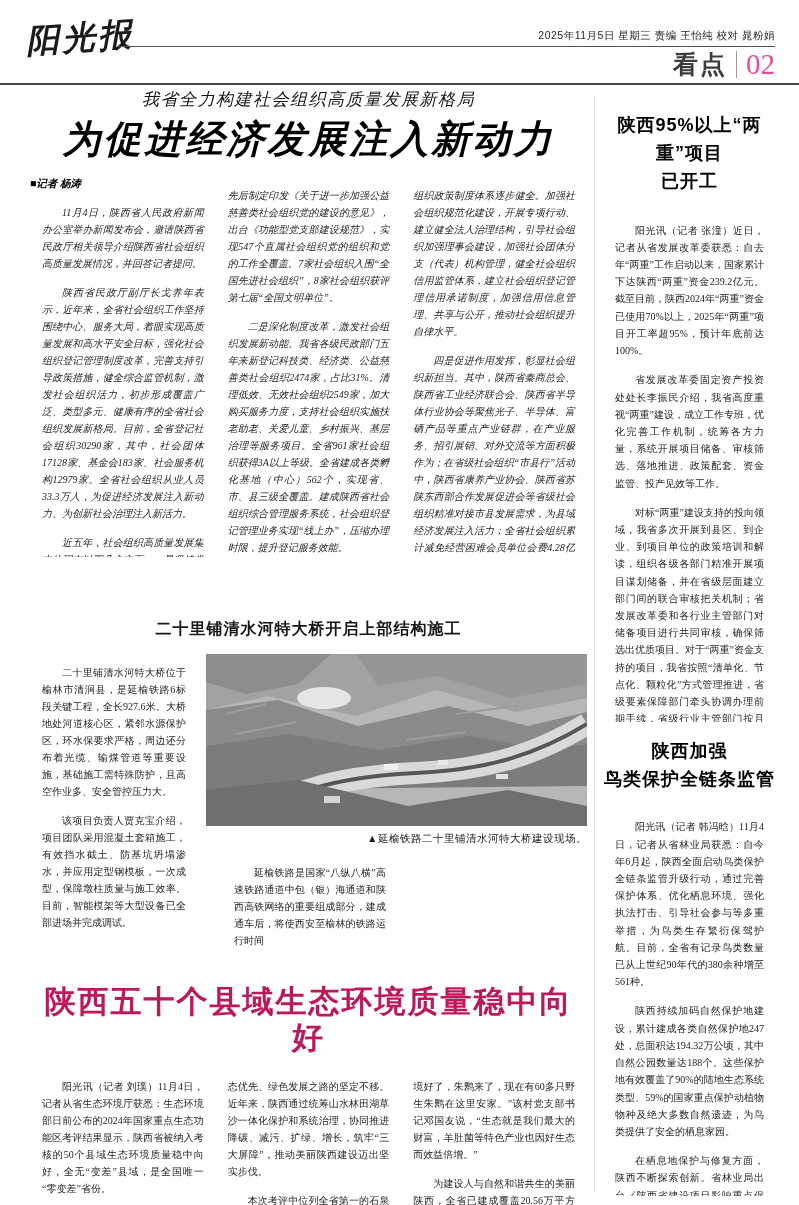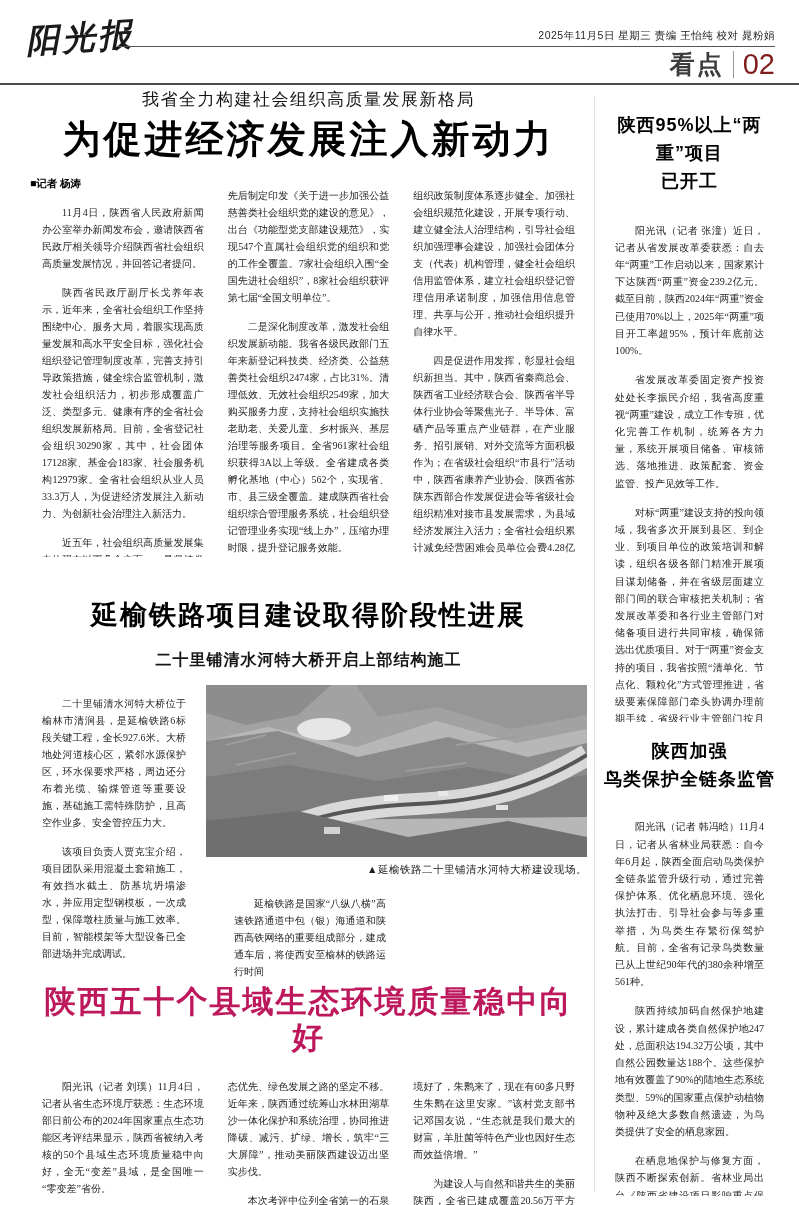--- a/index.html
+++ b/index.html
@@ -11,33 +11,33 @@
   
   .masthead { position:absolute; left:26px; top:16px; width:100px;
     font-family:"DejaVu Serif", serif; font-style:italic; font-weight:bold;
     font-size:33px; letter-spacing:3px; color:#1a1a1a; transform:rotate(-4deg); white-space:nowrap; }
   .dateline { position:absolute; right:24px; top:29px; font-family:"Liberation Sans", sans-serif;
     font-size:10.5px; color:#1f1f1f; letter-spacing:0.5px; }
   .rule-thin { position:absolute; left:118px; right:24px; top:46px; border-top:1px solid #555; }
   .section-block { position:absolute; right:24px; top:48px; display:flex; align-items:center; gap:9px; }
   .section-name { font-family:"Liberation Sans", sans-serif; font-size:25px; font-weight:600; color:#3c3c3c; letter-spacing:2px; }
   .section-sep { width:1px; height:27px; background:#9a9a9a; }
-  .page-no { font-family:Liberation Sans, sans-serif; font-size:29px; color:#7f1d1d; }
+  .page-no { font-family:Liberation Serif, serif; font-size:29px; color:#ec4899; }
   .rule-thick { position:absolute; left:0; right:0; top:83px; border-top:2px solid #4a4a4a; }
 
   .vdivider { position:absolute; left:594px; top:96px; height:1096px; border-left:1px solid #e0e0e0; }
 
   
   .bodytext { font-size:10px; line-height:17px; text-align:justify; color:#232323; overflow:hidden; }
   .bodytext p { margin:12px; }
   .bodytext p.indent { text-indent:2em; }
   .byline { font-weight:bold; font-size:10.5px; margin-bottom:2px; color:#000; }
 
   
-  .lead { position:absolute; left:30px; top:88px; width:557px; }
+  .lead { position:absolute; left:30px; top:88px; width:557px;font-style:italic; }
   .kicker { text-align:center; font-size:17px; letter-spacing:1.5px; color:#151515; }
   .lead-headline { text-align:center; font-family:"Liberation Sans", sans-serif;
     font-size:38px; font-weight:900; letter-spacing:3px; color:#000; margin:7px 0 13px; line-height:1.15; }
   .cols { display:flex; }
   .cols .col { flex:1; height:382px; }
 
   
   .railway { position:absolute; left:30px; top:600px; width:557px; }
   .rw-headline { text-align:center; font-family:"Liberation Sans", sans-serif;
     font-size:27px; font-weight:900; letter-spacing:2px; color:#000; line-height:1.15; }
@@ -103,21 +103,20 @@
           <p class="indent">三是强化综合监管，提升社会组织公信力。省民政厅相继制定印发《陕西省异地商会登记管理服务办法》《陕西省社会组织综合监管工作指引》《全省性社会团体换届指南》等文件，社会</p>
         </div>
       <div class="col bodytext">
           <p>组织政策制度体系逐步健全。加强社会组织规范化建设，开展专项行动、建立健全法人治理结构，引导社会组织加强理事会建设，加强社会团体分支（代表）机构管理，健全社会组织信用监管体系，建立社会组织登记管理信用承诺制度，加强信用信息管理、共享与公开，推动社会组织提升自律水平。</p>
           <p class="indent">四是促进作用发挥，彰显社会组织新担当。其中，陕西省秦商总会、陕西省工业经济联合会、陕西省半导体行业协会等聚焦光子、半导体、富硒产品等重点产业链群，在产业服务、招引展销、对外交流等方面积极作为；在省级社会组织“市县行”活动中，陕西省康养产业协会、陕西省苏陕东西部合作发展促进会等省级社会组织精准对接市县发展需求，为县域经济发展注入活力；全省社会组织累计减免经营困难会员单位会费4.28亿元；全省8694家社会组织实施帮扶项目3100余个、累计投入帮扶资金9.94亿元。5万余家社区社会组织将养老、托育、助残等服务延伸到群众身边；近三年，全省社会组织及其会员单位共计招聘高校毕业生18086人，招收见习高校毕业生7693人。</p>
         </div>
     </div>
   </section>
 
   <section class="railway">
-    <h2 class="rw-headline">延榆铁路项目建设取得阶段性进展</h2>
     <div class="rw-subhead">二十里铺清水河特大桥开启上部结构施工</div>
     <div class="rw-body">
       <div class="rw-col1 bodytext">
           <p class="indent">二十里铺清水河特大桥位于榆林市清涧县，是延榆铁路6标段关键工程，全长927.6米。大桥地处河道核心区，紧邻水源保护区，环水保要求严格，周边还分布着光缆、输煤管道等重要设施，基础施工需特殊防护，且高空作业多、安全管控压力大。</p>
           <p class="indent">该项目负责人贾克宝介绍，项目团队采用混凝土套箱施工，有效挡水截土、防基坑坍塌渗水，并应用定型钢模板，一次成型，保障墩柱质量与施工效率。目前，智能模架等大型设备已全部进场并完成调试。</p>
         </div>
       <div class="rw-photo">
         <svg viewBox="0 0 381 172" preserveAspectRatio="none">
           <rect width="381" height="172" fill="#b7b7b7"></rect>
           <polygon points="0,0 381,0 381,44 310,58 230,36 150,62 62,42 0,56" fill="#a2a2a2"></polygon>

